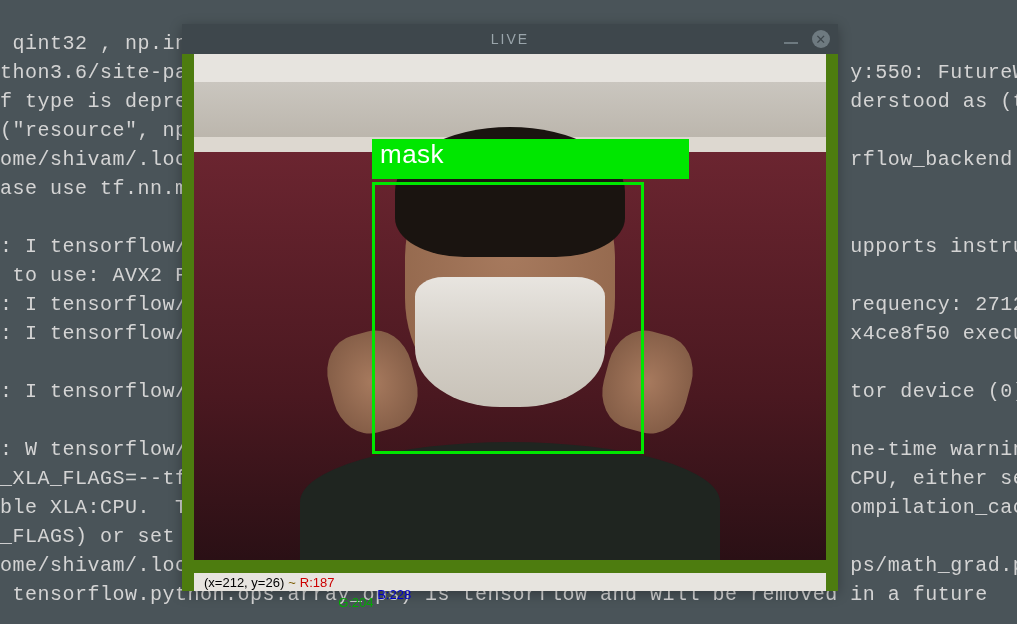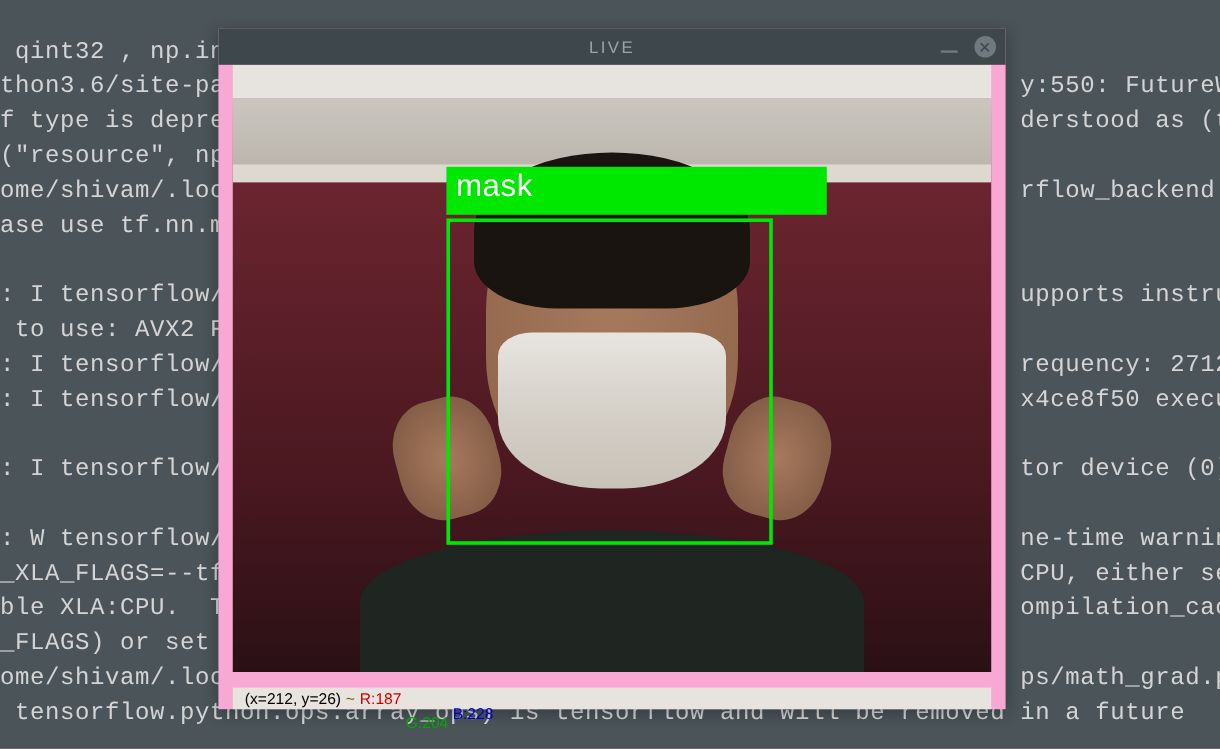--- a/index.html
+++ b/index.html
@@ -27,21 +27,21 @@
       padding: 0;
       line-height: 29px;
       white-space: pre;
     }
     .window {
       position: absolute;
       top: 24px;
       left: 182px;
       width: 656px;
       height: 567px;
-      background: #f9a8d4;
+      background: #4d7c0f;
       box-shadow: 0 3px 12px rgba(0,0,0,0.3);
     }
     .titlebar {
       height: 30px;
       background: #3e474c;
       display: flex;
       align-items: center;
       justify-content: center;
       position: relative;
     }

